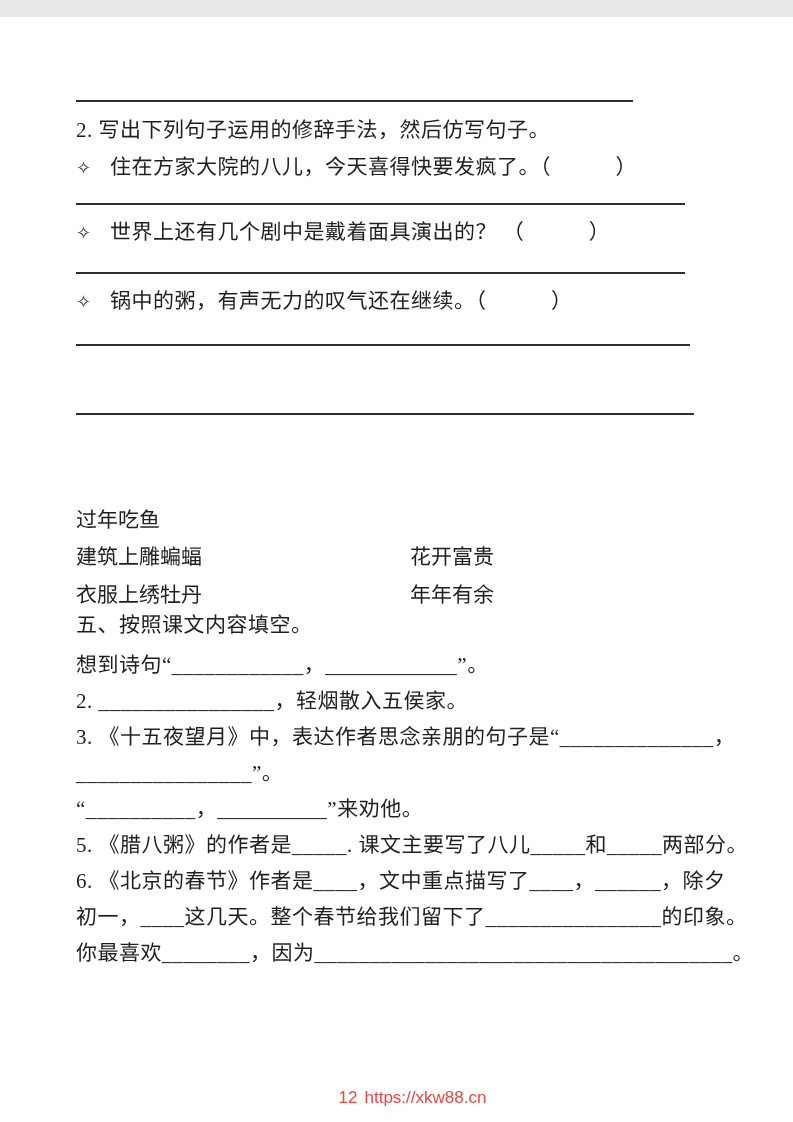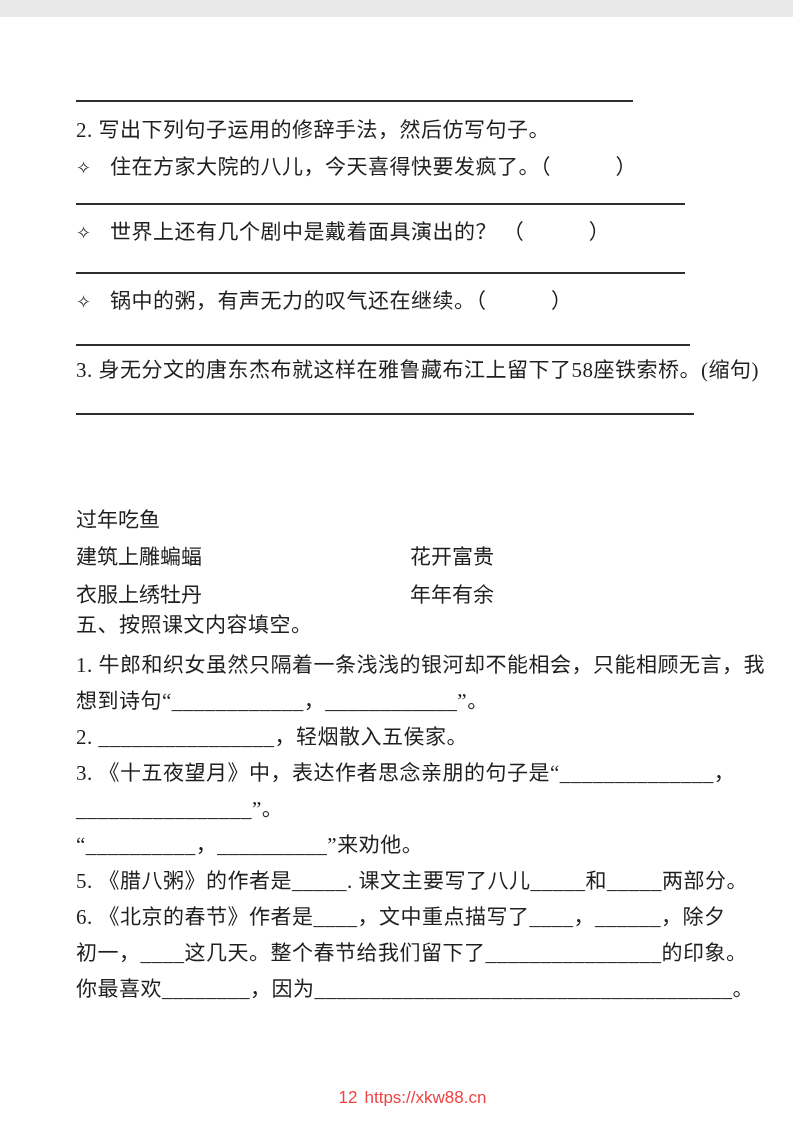--- a/index.html
+++ b/index.html
@@ -62,40 +62,38 @@
   <div class="line" style="top:202px">
     <span class="star">✧</span><span>世界上还有几个剧中是戴着面具演出的？ （　　　）</span>
   </div>
   <div class="rule" style="top:255px;width:609px"></div>
 
   <div class="line" style="top:271px">
     <span class="star">✧</span><span>锅中的粥，有声无力的叹气还在继续。（　　　）</span>
   </div>
   <div class="rule" style="top:327px;width:614px"></div>
 
-  <div class="line" style="top:340px">3. 身无分文的唐东杰布就这样在雅鲁藏布江上留下了58座铁索桥。(缩句)</div>
   <div class="rule" style="top:396px;width:618px"></div>
 
 
   <div class="mrow" style="top:486px">
     <span>过年吃鱼</span>
   </div>
   <div class="mrow" style="top:523px">
     <span>建筑上雕蝙蝠</span>
     <span class="mr">花开富贵</span>
   </div>
   <div class="mrow" style="top:561px">
     <span>衣服上绣牡丹</span>
     <span class="mr">年年有余</span>
   </div>
 
   <div class="line" style="top:595px">五、按照课文内容填空。</div>
 
   <div class="sec5">
-    <div class="fline">1. 牛郎和织女虽然只隔着一条浅浅的银河却不能相会，只能相顾无言，我</div>
     <div class="fline">想到诗句“____________，____________”。</div>
     <div class="fline">2. ________________，轻烟散入五侯家。</div>
     <div class="fline">3. 《十五夜望月》中，表达作者思念亲朋的句子是“______________，</div>
     <div class="fline">________________”。</div>
     <div class="fline">“__________，__________”来劝他。</div>
     <div class="fline">5. 《腊八粥》的作者是_____. 课文主要写了八儿_____和_____两部分。</div>
     <div class="fline">6. 《北京的春节》作者是____，文中重点描写了____，______，除夕</div>
     <div class="fline">初一，____这几天。整个春节给我们留下了________________的印象。</div>
     <div class="fline">你最喜欢________，因为______________________________________。</div>
   </div>

